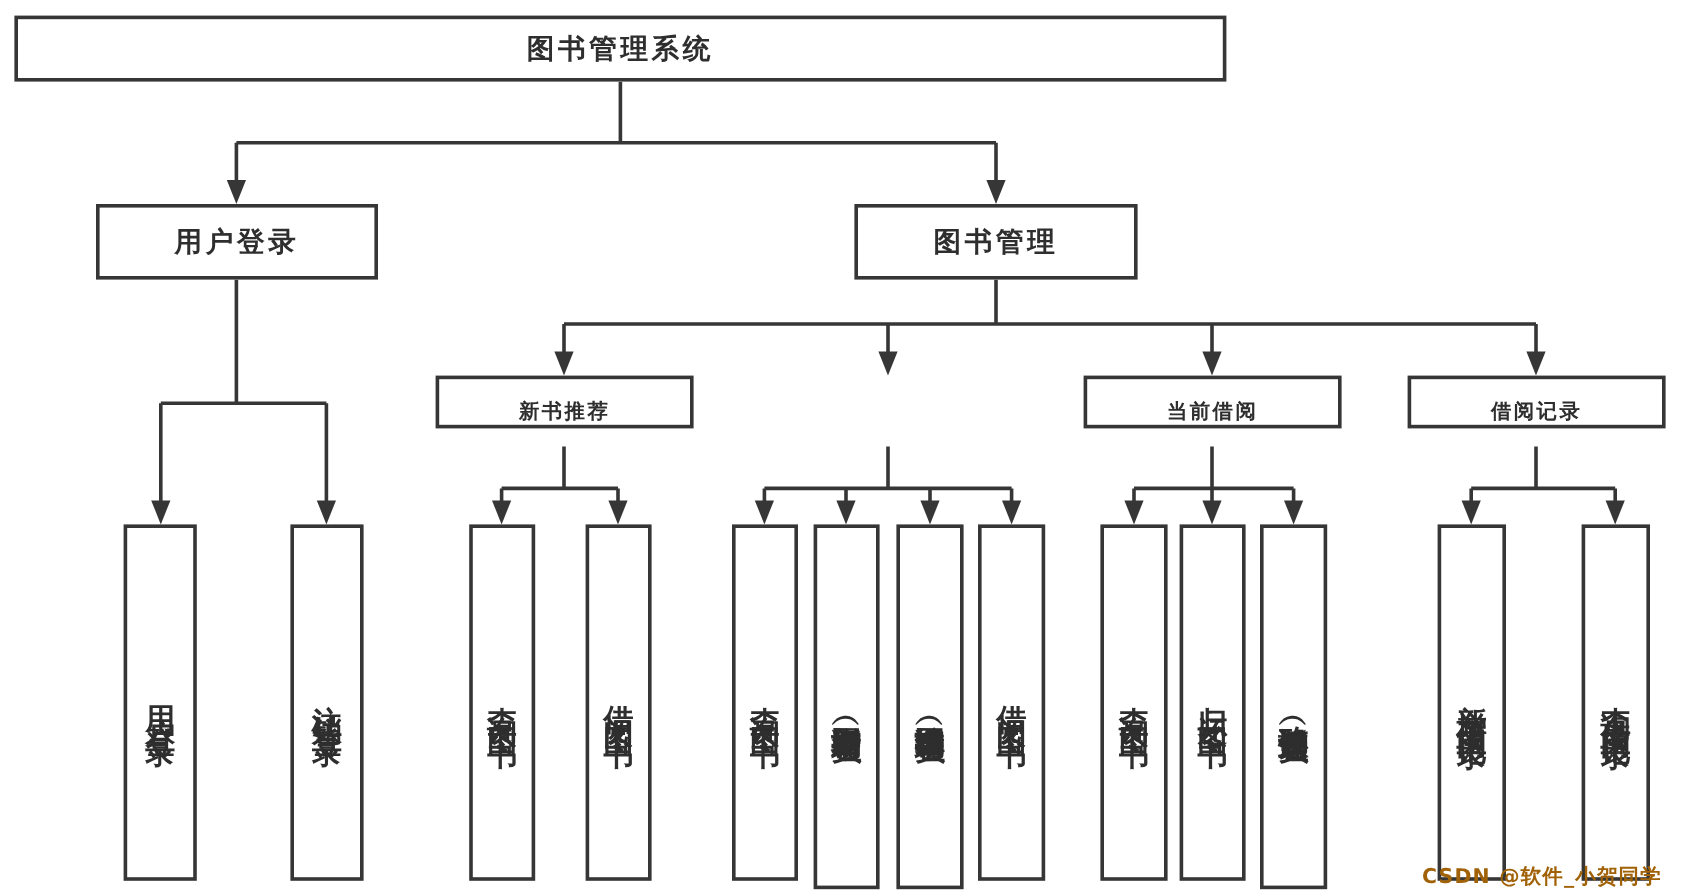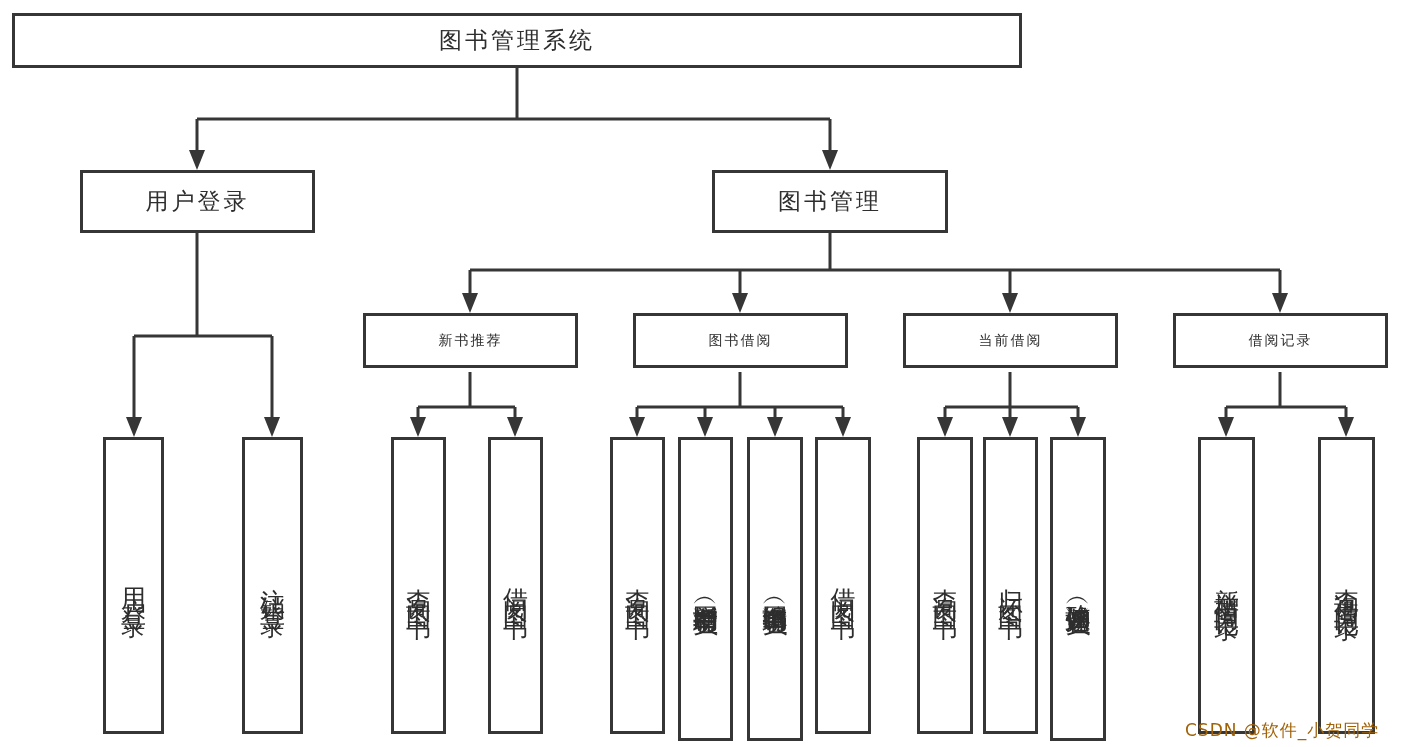--- a/index.html
+++ b/index.html
@@ -1,27 +1,27 @@
 <!DOCTYPE html>
 <html><head>
 <meta charset="utf-8">
 <style>
   html,body{margin:0;padding:0;background:#fff;}
   #canvas{
     position:relative;width:1405px;height:747px;background:#fff;
-    font-family:"DejaVu Sans",sans-serif;color:#2e2e2e;overflow:hidden;
+    font-family:"DejaVu Sans",sans-serif;color:#2e2e2e;overflow:hidden;font-weight:bold;
   }
   #connectors{position:absolute;left:0;top:0;width:1405px;height:747px;pointer-events:none;}
   .node{
     position:absolute;box-sizing:border-box;border:3px solid #363636;background:#fff;
     display:flex;align-items:center;justify-content:center;
   }
   .root{left:12px;top:13px;width:1010px;height:55px;font-size:23px;letter-spacing:3px;}
   .lvl2{top:170px;height:63px;font-size:23px;letter-spacing:3px;}
-  .lvl3{top:313px;width:215px;height:55px;font-size:14px;letter-spacing:2px;}
+  .lvl3{top:313px;width:215px;height:44px;font-size:17px;letter-spacing:2px;align-items:flex-end;}
   .leaf{
     top:437px;height:297px;font-size:25px;
   }
   .leaf .vtext{
     writing-mode:vertical-rl;text-orientation:mixed;letter-spacing:9px;
     display:block;line-height:1;
   }
   .leaf.mid .vtext{letter-spacing:6px;}
   .leaf.long{height:304px;}
   .leaf.long .vtext{letter-spacing:1px;}
@@ -82,23 +82,20 @@
   <div class="node lvl2" style="left:80px;width:235px;">
     <span>用户登录</span>
   </div>
   <div class="node lvl2" style="left:712px;width:236px;">
     <span>图书管理</span>
   </div>
 
   <div class="node lvl3" style="left:363px;">
     <span>新书推荐</span>
   </div>
-  <div class="node lvl3" style="left:633px;">
-    <span>图书借阅</span>
-  </div>
   <div class="node lvl3" style="left:1173px;">
     <span>借阅记录</span>
   </div>
   <div class="node lvl3" style="left:903px;">
     <span>当前借阅</span>
   </div>
 
   <div class="node leaf" style="left:103px;width:61px;">
     <span class="vtext">用户登录</span>
   </div>

